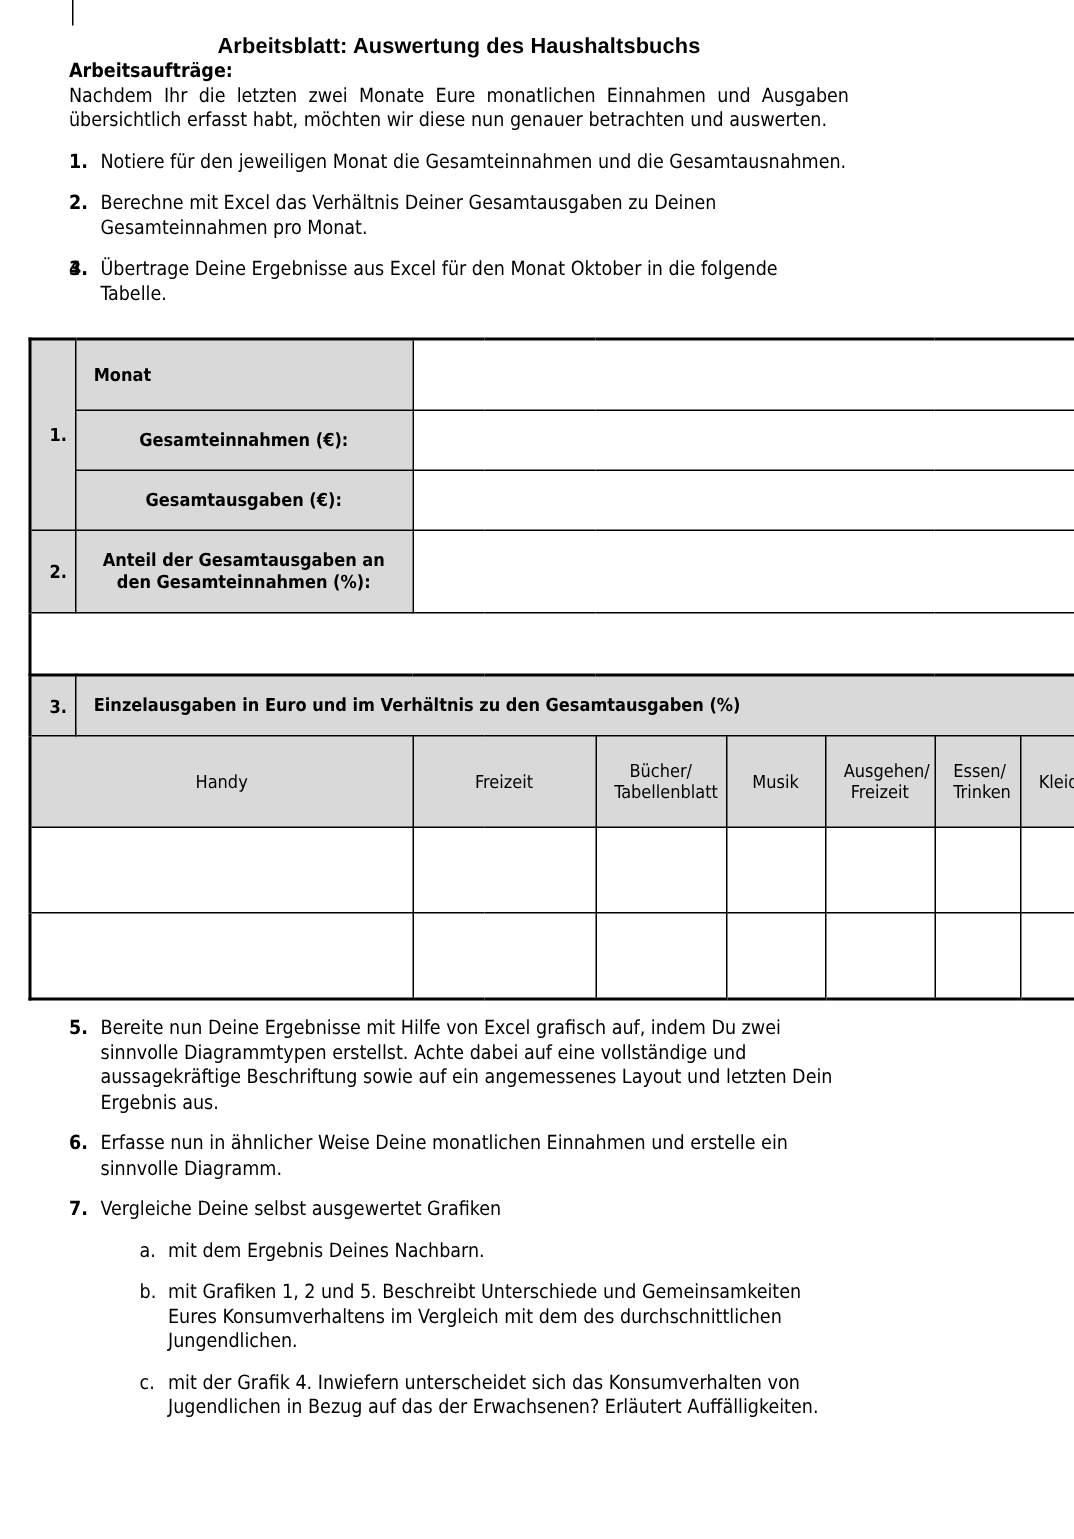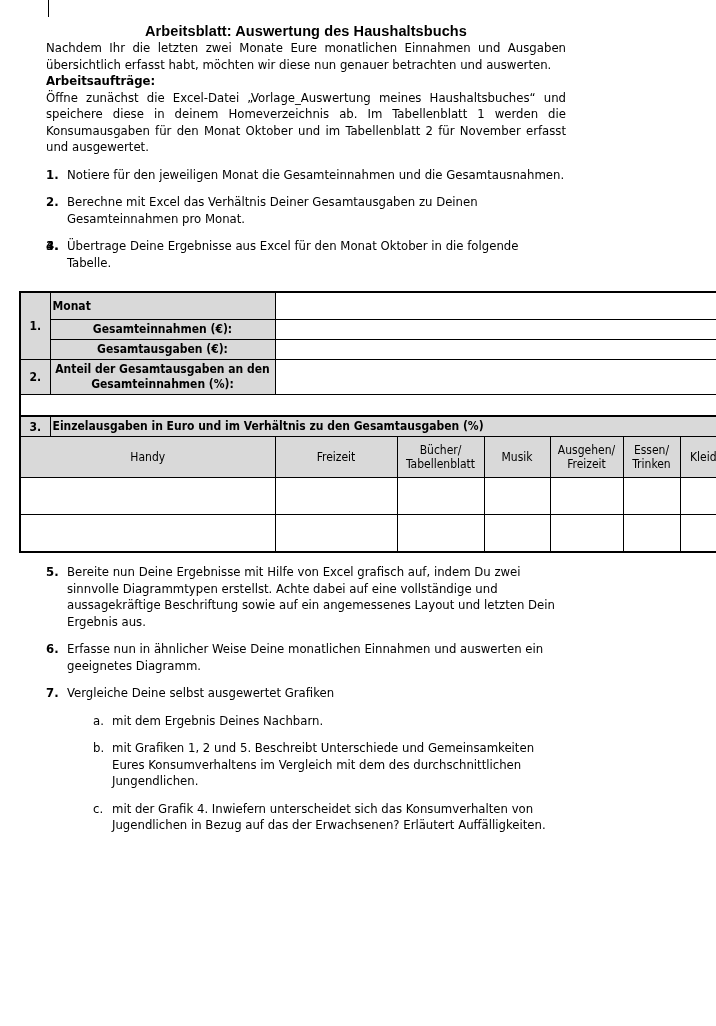--- a/index.html
+++ b/index.html
@@ -127,21 +127,21 @@
   }
   table.sheet {
     border-collapse: collapse;
     width: 692px;
     table-layout: fixed;
     font-family: "DejaVu Sans Condensed", "Liberation Sans", sans-serif;
     font-stretch: condensed;
   }
   table.sheet td {
     border: 1px solid #000;
-    padding: 2px;
+    padding: 12px;
     vertical-align: middle;
     font-size: 12px;
   }
   .outer-top    { border-top-width: 2px !important; }
   .outer-bottom { border-bottom-width: 2px !important; }
   .outer-left   { border-left-width: 2px !important; }
   .outer-right  { border-right-width: 2px !important; }
 
   .grey { background: #d9d9d9; }
   .white { background: #ffffff; }
@@ -194,24 +194,23 @@
 <body>
 
 <div class="top-rule"></div>
 
 <div class="page">
 
   <h1 class="doc-title">Arbeitsblatt: Auswertung des Haushaltsbuchs</h1>
 
   <div class="body-block">
 
+    <p class="para section-head">Arbeitsaufträge:</p>
+
     <p class="para intro">Nachdem Ihr die letzten zwei Monate Eure monatlichen Einnahmen und Ausgaben übersichtlich erfasst habt, möchten wir diese nun genauer betrachten und auswerten.</p>
-
-    <p class="para section-head">Arbeitsaufträge:</p>
-    <p class="para lead">Öffne zunächst die Excel-Datei „Vorlage_Auswertung meines Haushaltsbuches“ und speichere diese in deinem Homeverzeichnis ab. Im Tabellenblatt 1 werden die Konsumausgaben für den Monat Oktober und im Tabellenblatt 2 für November erfasst und ausgewertet.</p>
 
     <ol class="tasks tasks-top">
       <li>
         <span class="num">1.</span>
         <span>Notiere für den jeweiligen Monat die Gesamteinnahmen und die Gesamtausnahmen.</span>
       </li>
       <li>
         <span class="num">2.</span>
         <span>Berechne mit Excel das Verhältnis Deiner Gesamtausgaben zu Deinen Gesamteinnahmen pro Monat.</span>
       </li>
@@ -311,21 +310,21 @@
   </div>
 
   <div class="body-block">
     <ol class="tasks tasks-bottom">
       <li>
         <span class="num">5.</span>
         <span>Bereite nun Deine Ergebnisse mit Hilfe von Excel grafisch auf, indem Du zwei sinnvolle Diagrammtypen erstellst. Achte dabei auf eine vollständige und aussagekräftige Beschriftung sowie auf ein angemessenes Layout und letzten Dein Ergebnis aus.</span>
       </li>
       <li>
         <span class="num">6.</span>
-        <span>Erfasse nun in ähnlicher Weise Deine monatlichen Einnahmen und auswerten ein geeignetes Diagramm.</span>
+        <span>Erfasse nun in ähnlicher Weise Deine monatlichen Einnahmen und erstelle ein sinnvolle Diagramm.</span>
       </li>
       <li>
         <span class="num">7.</span>
         <span>Vergleiche Deine selbst ausgewertet Grafiken</span>
       </li>
     </ol>
 
     <ol class="subtasks">
       <li>
         <span class="snum">a.</span>

